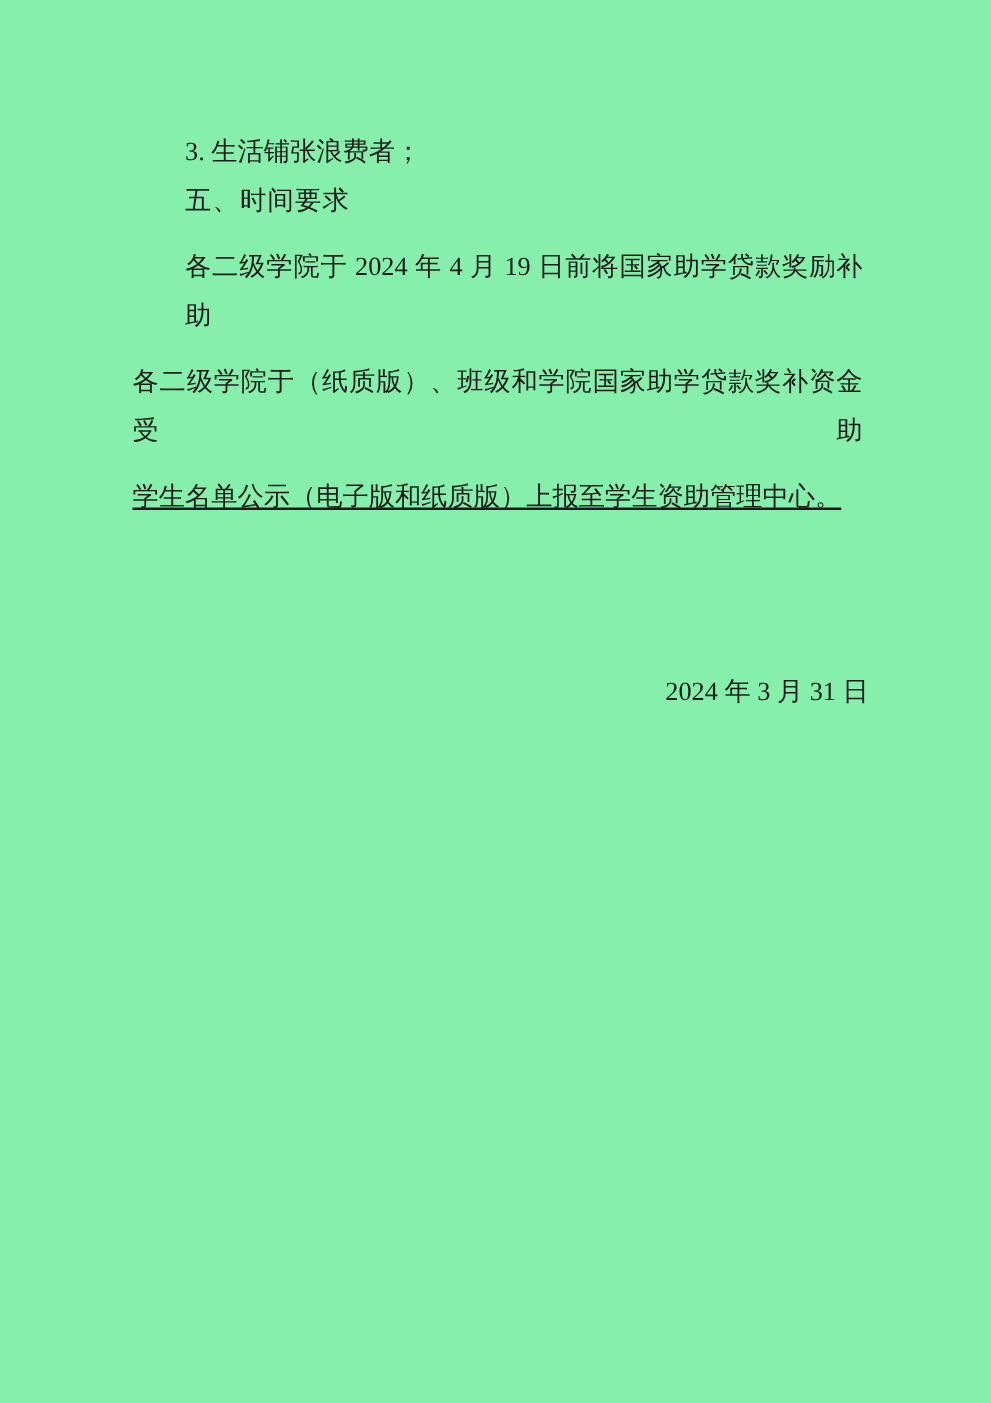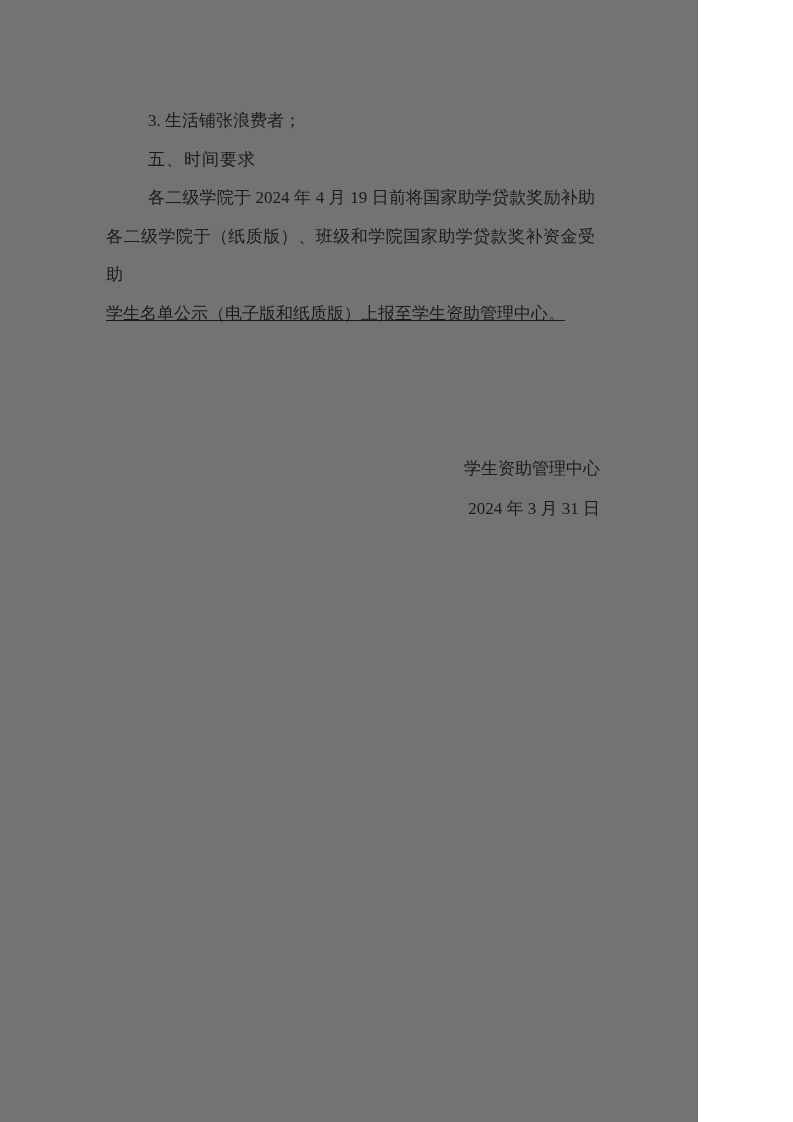--- a/index.html
+++ b/index.html
@@ -2,46 +2,47 @@
 <html><head>
 <meta charset="utf-8">
 <style>
   html, body {
     margin: 0;
     padding: 0;
     background: #ffffff;
   }
   .page {
     position: relative;
-    width: 698px;
+    width: 793px;
     height: 1122px;
     margin: 0;
-    background: #737373;
+    background: #86efac;
     box-sizing: border-box;
     padding: 102px 103px 0 106px;
     overflow: hidden;
     font-family: "Liberation Serif", "DejaVu Serif", serif;
-    font-size: 17px;
+    font-size: 21px;
     line-height: 38.5px;
     color: #1b1b1b;
   }
   .doc-line {
     width: 100%;
   }
   .indent-2 {
     padding-left: 42px;
     box-sizing: border-box;
   }
   .heading {
     font-weight: normal;
     letter-spacing: 1px;
   }
   .para-line {
     text-align: justify;
     text-align-last: justify;
+    margin-top: 15px;
   }
   .para-line.last {
     text-align: left;
     text-align-last: left;
     text-decoration: underline;
   }
   .signature-block {
     margin-top: 116px;
     margin-right: -5px;
     text-align: right;
@@ -58,17 +59,16 @@
 
   <div class="doc-line indent-2 heading">五、时间要求</div>
 
   <div class="doc-line para-line indent-2">各二级学院于 2024 年 4 月 19 日前将国家助学贷款奖励补助</div>
 
   <div class="doc-line para-line">各二级学院于（纸质版）、班级和学院国家助学贷款奖补资金受助</div>
 
   <div class="doc-line para-line last">学生名单公示（电子版和纸质版）上报至学生资助管理中心。</div>
 
   <div class="signature-block">
-    <div class="doc-line">学生资助管理中心</div>
     <div class="doc-line">2024 年 3 月 31 日</div>
   </div>
 
 </div>
 
 </body></html>

